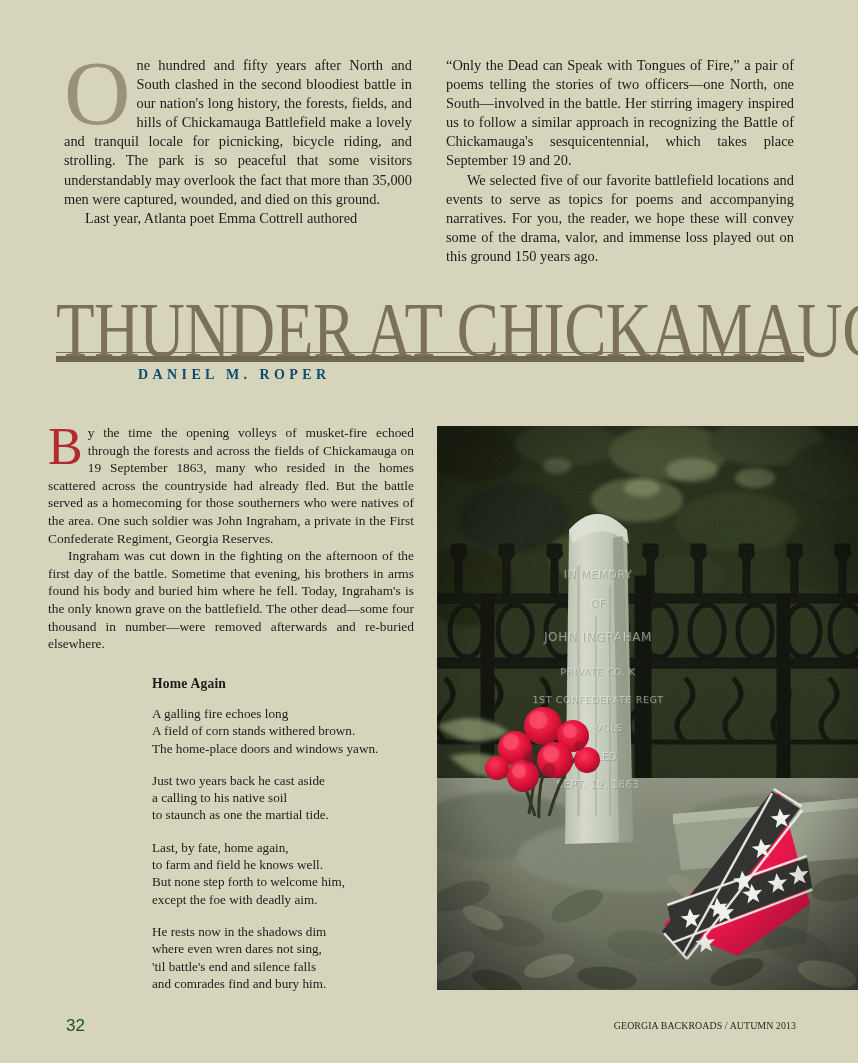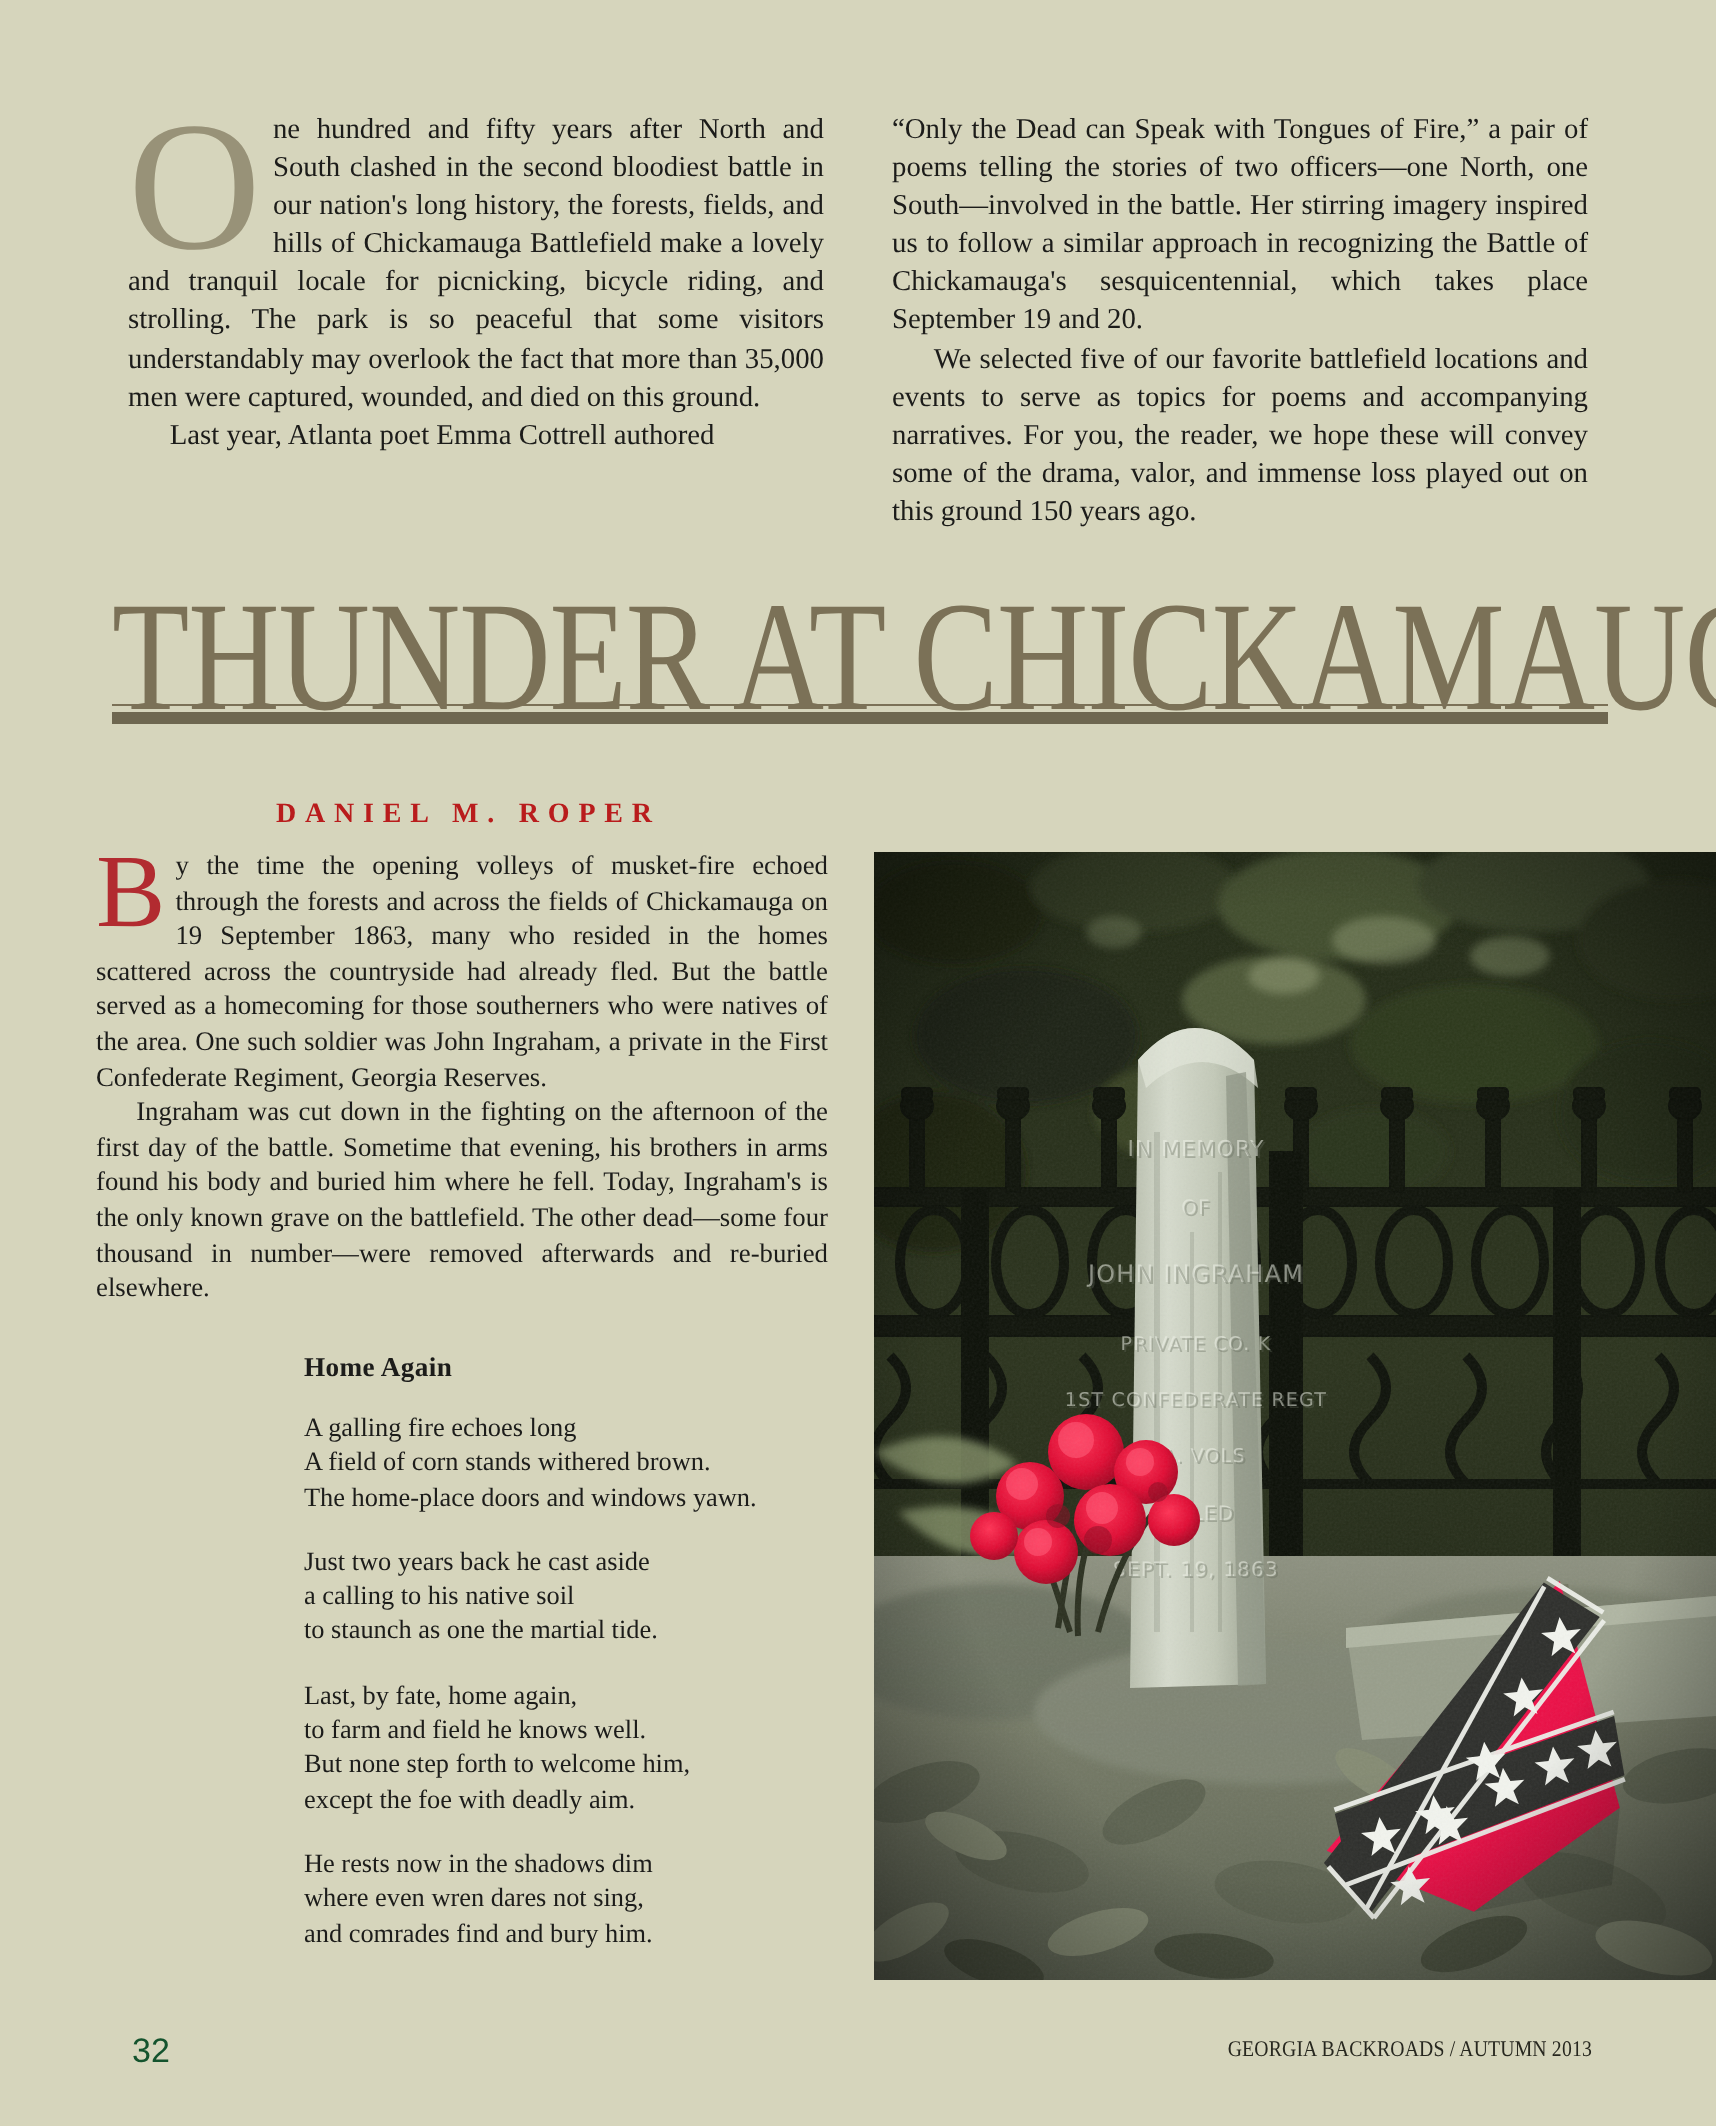--- a/index.html
+++ b/index.html
@@ -85,25 +85,25 @@
   }
   .rule-gap { height: 3px; }
   .rule-thick {
     height: 6px;
     background: #6e6750;
   }
 
   .byline {
     position: absolute;
     left: 138px;
-    top: 400px;
+    top: 367px;
     font-size: 14px;
     letter-spacing: 4.4px;
     font-weight: 700;
-    color: #b91c1c;
+    color: #0c4a6e;
     font-family: "Liberation Serif", "DejaVu Serif", serif;
   }
 
   
   .body-col {
     position: absolute;
     left: 48px;
     top: 424px;
     width: 366px;
     font-size: 13.4px;
@@ -229,20 +229,21 @@
     </div>
     <div class="stanza">
       <div>Last, by fate, home again,</div>
       <div>to farm and field he knows well.</div>
       <div>But none step forth to welcome him,</div>
       <div>except the foe with deadly aim.</div>
     </div>
     <div class="stanza">
       <div>He rests now in the shadows dim</div>
       <div>where even wren dares not sing,</div>
+      <div>'til battle's end and silence falls</div>
       <div>and comrades find and bury him.</div>
     </div>
   </div>
 
   <div class="photo">
     <svg class="photo-canvas" viewBox="0 0 421 564" preserveAspectRatio="none">
       <defs>
         <linearGradient id="gTree" x1="0" y1="0" x2="0" y2="1">
           <stop offset="0%" stop-color="#222a16"></stop>
           <stop offset="45%" stop-color="#2b331d"></stop>

